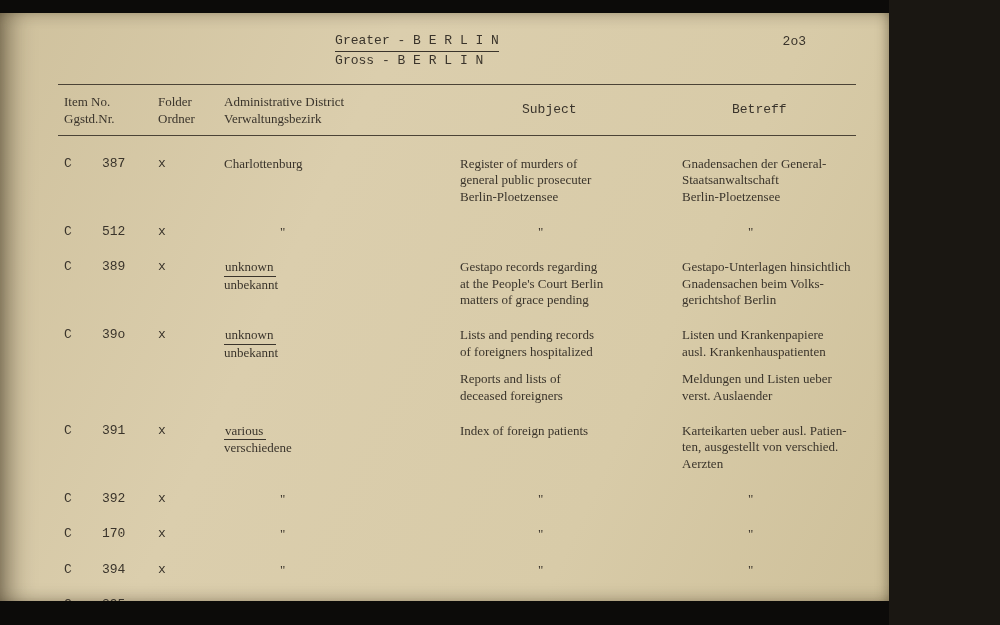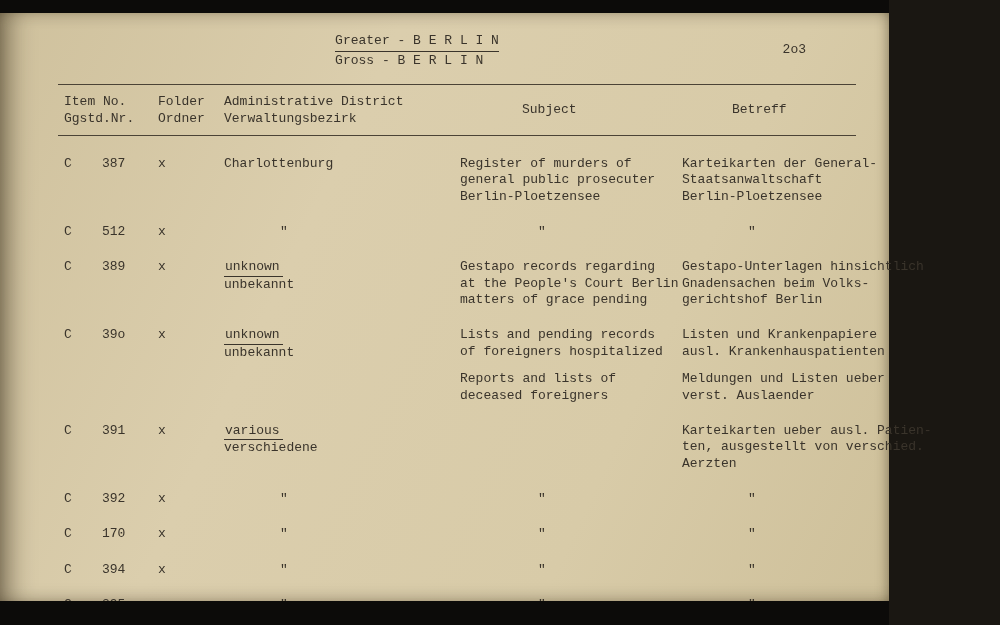--- a/index.html
+++ b/index.html
@@ -34,38 +34,38 @@
   .title-block {
     width: fit-content;
     margin: 0 auto;
     position: relative;
     left: -32px;
     text-align: left;
     line-height: 1.35;
   }
   .title-line-1 { display: inline-block; border-bottom: 1.5px solid #3a342b; padding-bottom: 1px; }
   .title-line-2 { display: block; }
-  .page-number { position: absolute; right: 28px; top: 10px; }
+  .page-number { position: absolute; right: 28px; top: 2px; }
   .rule {
     border-top: 1.5px solid #4b4336;
     margin-left: -6px;
     margin-right: -22px;
   }
   .grid {
     display: grid;
     grid-template-columns: 38px 56px 66px 236px 222px 1fr;
   }
   .head-row { padding: 9px 0 7px 0; line-height: 1.3; }
   .head-span2 { grid-column: 1 / 3; }
   .head-mid { align-self: center; }
   .h-subject { padding-left: 62px; }
   .h-betreff { padding-left: 50px; }
   .rows { padding-top: 20px; }
   .body-row { margin-bottom: 19px; line-height: 1.26; }
-  .cell div { white-space: nowrap; }
+  .cell div { white-space: nowrap; font-family: Liberation Serif, serif; }
   .underline { display: inline-block; border-bottom: 1.3px solid #3a342b; padding: 0 3px 0 1px; }
   .c-district .ditto { padding-left: 56px; }
   .c-subject  .ditto { padding-left: 78px; }
   .c-betreff  .ditto { padding-left: 66px; }
   .para-gap { height: 11px; }
   .scan-artifact {
     position: absolute;
     left: 88px; top: 222px;
     width: 20px; height: 16px;
     border-radius: 50%;
@@ -119,21 +119,21 @@
           <div class="cell c-folder">x</div>
           <div class="cell c-district">
             <div>Charlottenburg</div>
           </div>
           <div class="cell c-subject">
             <div>Register of murders of</div>
             <div>general public prosecuter</div>
             <div>Berlin-Ploetzensee</div>
           </div>
           <div class="cell c-betreff">
-            <div>Karteikarten der General-</div>
+            <div>Gnadensachen der General-</div>
             <div>Staatsanwaltschaft</div>
             <div>Berlin-Ploetzensee</div>
           </div>
         </div>
         <div class="grid body-row">
           <div class="cell c-item">C</div>
           <div class="cell c-no">512</div>
           <div class="cell c-folder">x</div>
           <div class="cell c-district">
             <div class="ditto">"</div>
@@ -180,20 +180,21 @@
             <div>Meldungen und Listen ueber</div>
             <div>verst. Auslaender</div>
           </div>
         </div>
         <div class="grid body-row">
           <div class="cell c-item">C</div>
           <div class="cell c-no">391</div>
           <div class="cell c-folder">x</div>
           <div class="cell c-district"><div class="underline">various</div><div>verschiedene</div></div>
           <div class="cell c-subject">
+            <div>Index of foreign patients</div>
           </div>
           <div class="cell c-betreff">
             <div>Karteikarten ueber ausl. Patien-</div>
             <div>ten, ausgestellt von verschied.</div>
             <div>Aerzten</div>
           </div>
         </div>
         <div class="grid body-row">
           <div class="cell c-item">C</div>
           <div class="cell c-no">392</div>

